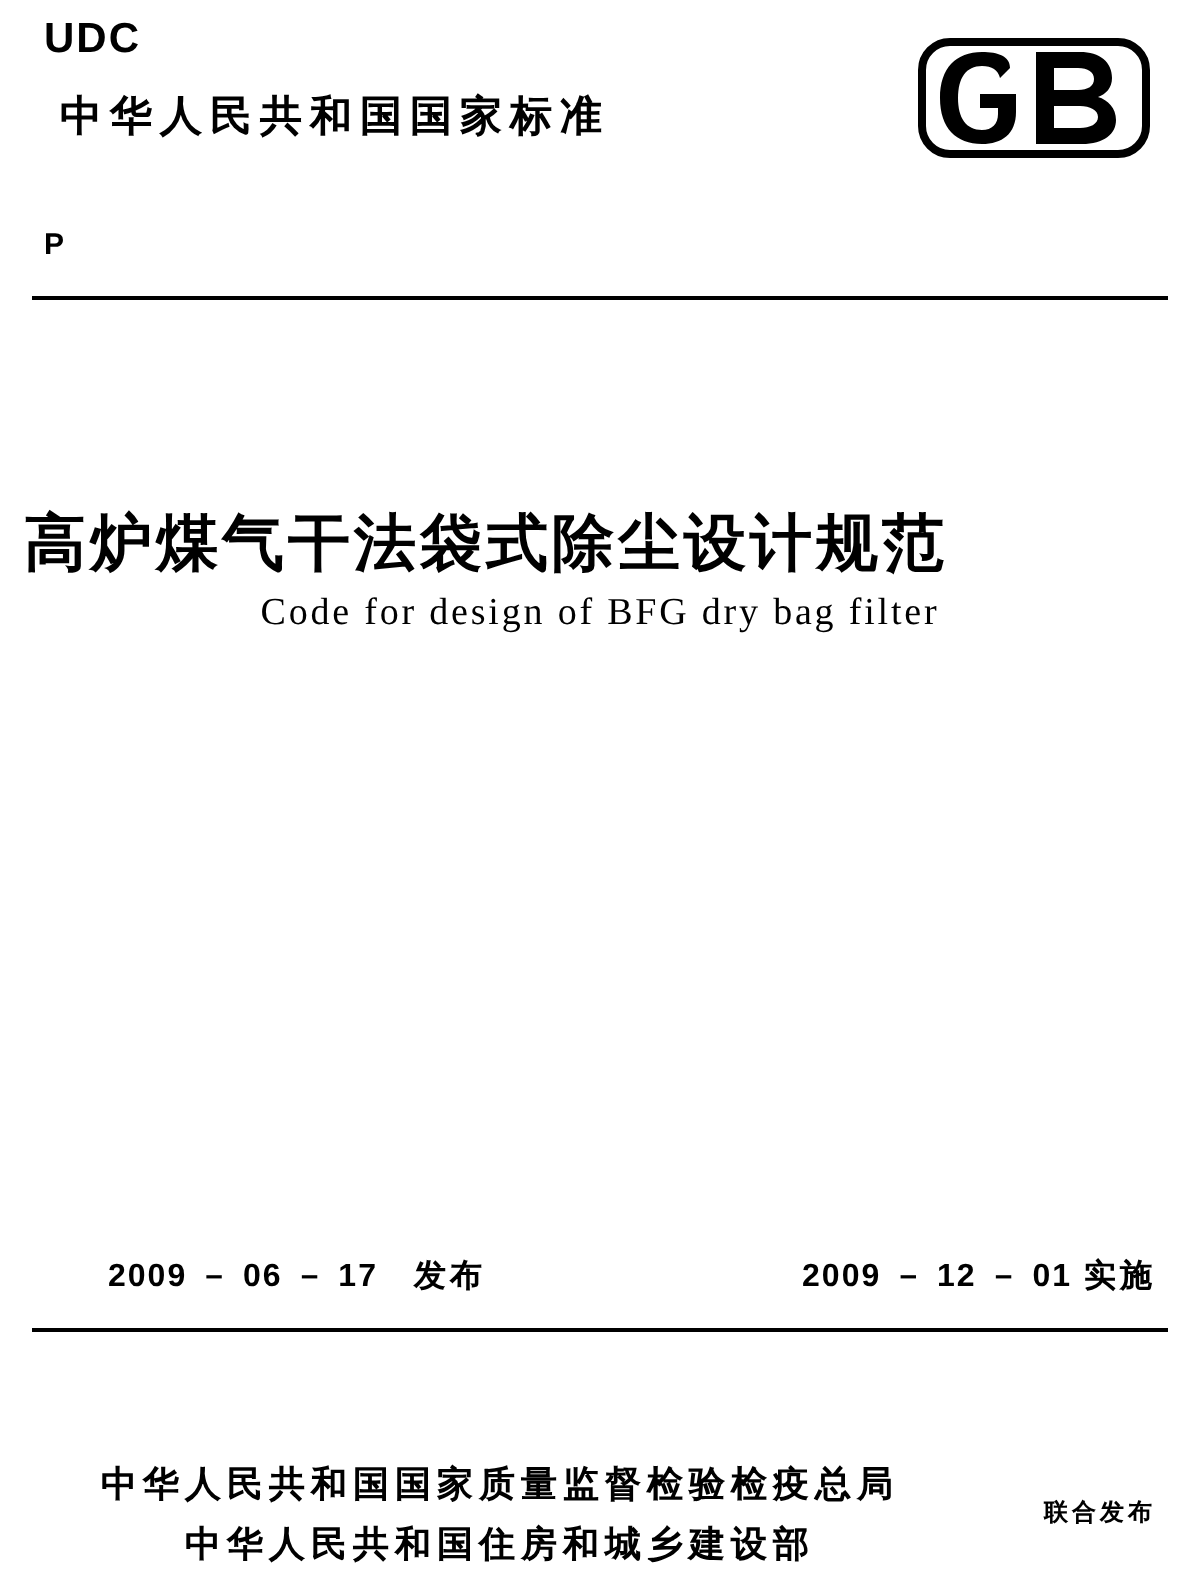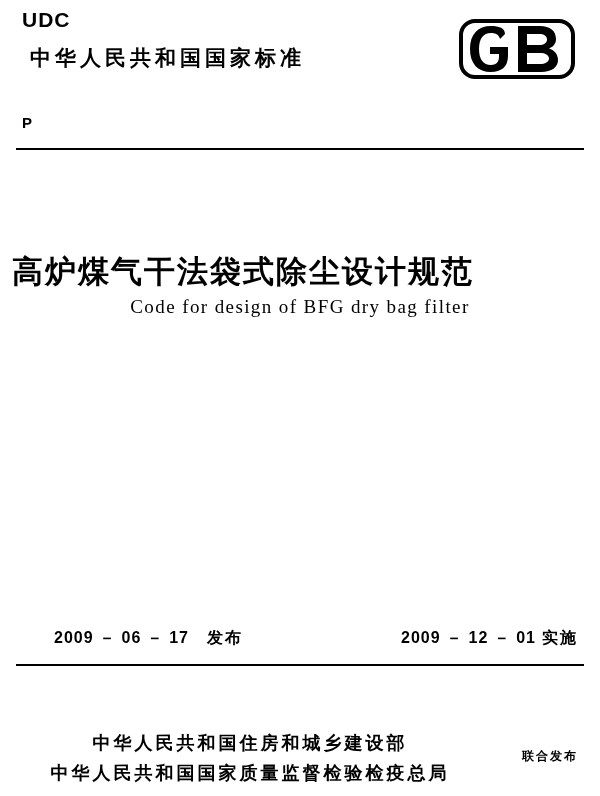--- a/index.html
+++ b/index.html
@@ -203,19 +203,19 @@
     <span>2009 － 06 － 17</span><span class="label">发布</span>
   </div>
 
   <div class="date-effect">
     <span>2009 － 12 － 01</span><span class="label">实施</span>
   </div>
 
   <div class="rule-bottom"></div>
 
   <div class="publishers">
+    <div>中华人民共和国国家质量监督检验检疫总局</div>
     <div>中华人民共和国住房和城乡建设部</div>
-    <div>中华人民共和国国家质量监督检验检疫总局</div>
   </div>
 
   <div class="joint">联合发布</div>
 
 </div>
 
 </body></html>

